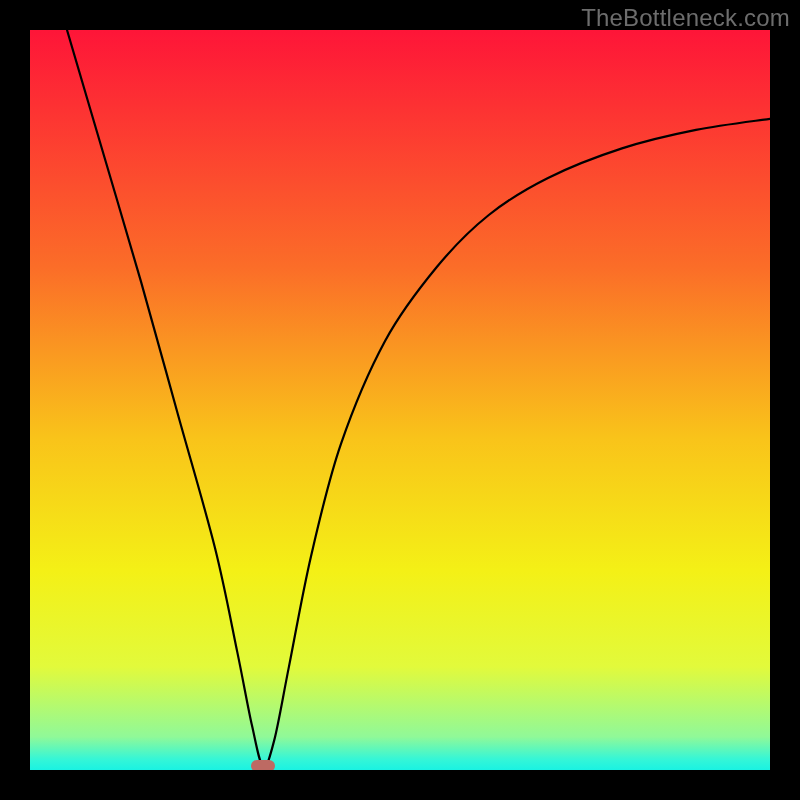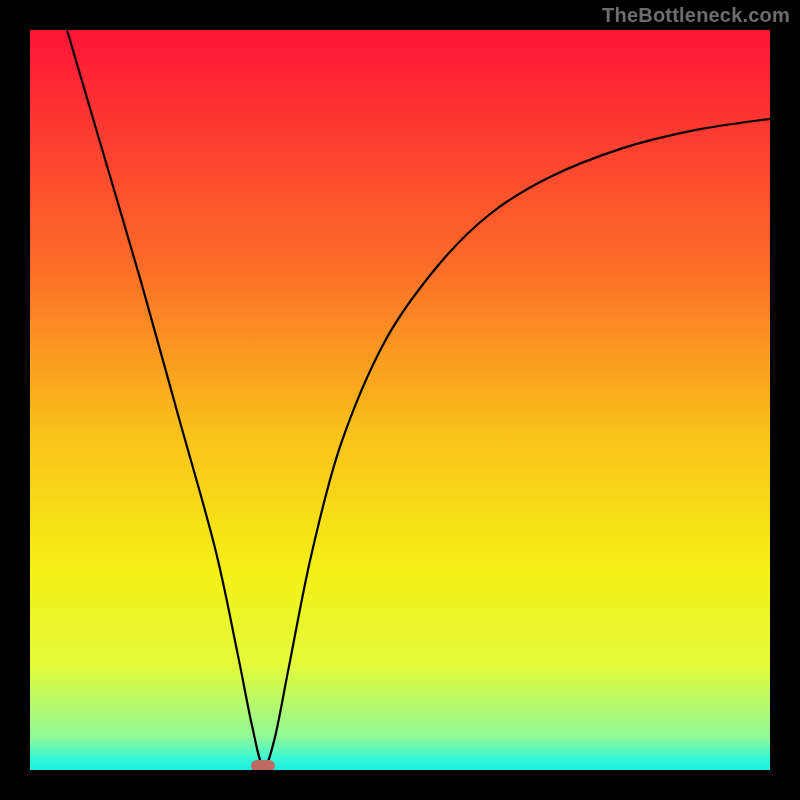--- a/index.html
+++ b/index.html
@@ -15,22 +15,22 @@
     position: relative;
     width: 800px;
     height: 800px;
     background: #000000;
   }
   .watermark {
     position: absolute;
     top: 4px;
     right: 10px;
     color: #6d6d6d;
-    font-size: 20px;
-    font-weight: 700;
+    font-size: 24px;
+    font-weight: 400;
     z-index: 50;
     letter-spacing: 0.2px;
   }
   .plot-area {
     position: absolute;
     left: 30px;
     top: 30px;
     width: 740px;
     height: 740px;
     overflow: hidden;

